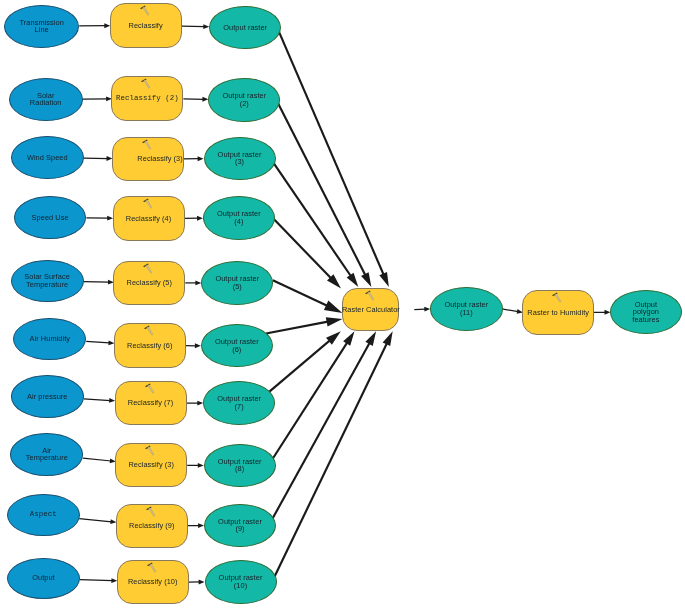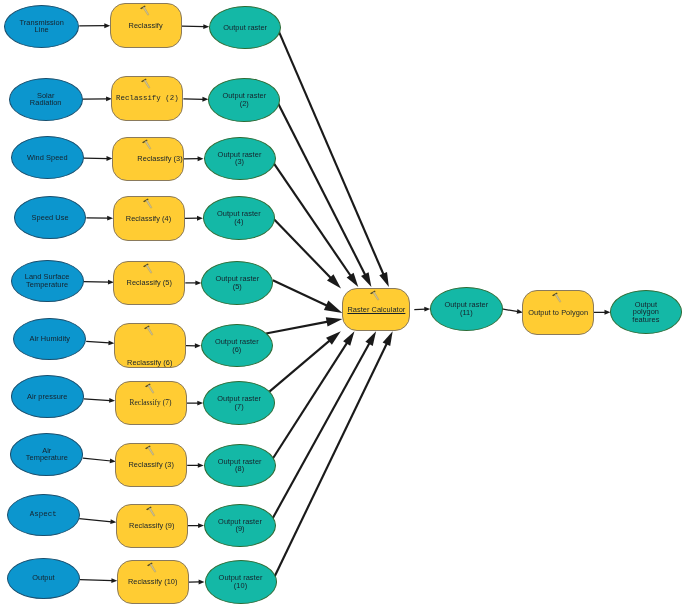--- a/index.html
+++ b/index.html
@@ -206,52 +206,52 @@
             <path d="M7.4 1.4 L8.1 2.6 L3.6 5.2 L2.6 4.2 Z" fill="#4e4722"></path>
             <path d="M5.3 3.6 L6.9 2.9 L11.4 10.5 L10.3 11.2 Z" fill="#cdc299" stroke="#9c8f62" stroke-width="0.4" stroke-linejoin="round"></path>
           </svg></span>
         <span class="lbl">Reclassify (4)</span>
       </div>
       <div class="node ellipse outp" style="left: 202.9px; top: 196.3px; width: 72px; height: 43.4px;">
         <span class="lbl">Output raster
 (4)</span>
       </div>
       <div class="node ellipse inp" style="left: 10.65px; top: 259.7px; width: 72.9px; height: 42.4px;">
-        <span class="lbl">Land Surface
+        <span class="lbl">Solar Surface
 Temperature</span>
       </div>
       <div class="node tool" style="left: 113.3px; top: 260.6px; width: 72px; height: 44.6px;">
         <span class="hammer"><svg viewBox="0 0 13 13" width="13" height="13">
             <path d="M7.4 1.4 L8.1 2.6 L3.6 5.2 L2.6 4.2 Z" fill="#4e4722"></path>
             <path d="M5.3 3.6 L6.9 2.9 L11.4 10.5 L10.3 11.2 Z" fill="#cdc299" stroke="#9c8f62" stroke-width="0.4" stroke-linejoin="round"></path>
           </svg></span>
         <span class="lbl">Reclassify (5)</span>
       </div>
       <div class="node ellipse outp" style="left: 201.3px; top: 261.2px; width: 72px; height: 43.4px;">
         <span class="lbl">Output raster
 (5)</span>
       </div>
       <div class="node ellipse inp" style="left: 13.15px; top: 317.6px; width: 73.3px; height: 42.4px;">
         <span class="lbl">Air Humidity</span>
       </div>
-      <div class="node tool" style="left: 113.8px; top: 323.4px; width: 72px; height: 44.6px; align-items: flex-end;">
+      <div class="node tool" style="left: 113.8px; top: 323.4px; width: 72px; height: 44.6px;">
         <span class="hammer"><svg viewBox="0 0 13 13" width="13" height="13">
             <path d="M7.4 1.4 L8.1 2.6 L3.6 5.2 L2.6 4.2 Z" fill="#4e4722"></path>
             <path d="M5.3 3.6 L6.9 2.9 L11.4 10.5 L10.3 11.2 Z" fill="#cdc299" stroke="#9c8f62" stroke-width="0.4" stroke-linejoin="round"></path>
           </svg></span>
         <span class="lbl">Reclassify (6)</span>
       </div>
       <div class="node ellipse outp" style="left: 200.8px; top: 324.1px; width: 72px; height: 43.4px;">
         <span class="lbl">Output raster
 (6)</span>
       </div>
       <div class="node ellipse inp" style="left: 10.65px; top: 375.3px; width: 73.3px; height: 42.4px;">
         <span class="lbl">Air pressure</span>
       </div>
-      <div class="node tool" style="left: 114.5px; top: 380.8px; width: 72px; height: 44.6px; font-family: Liberation Serif, serif;">
+      <div class="node tool" style="left: 114.5px; top: 380.8px; width: 72px; height: 44.6px;">
         <span class="hammer"><svg viewBox="0 0 13 13" width="13" height="13">
             <path d="M7.4 1.4 L8.1 2.6 L3.6 5.2 L2.6 4.2 Z" fill="#4e4722"></path>
             <path d="M5.3 3.6 L6.9 2.9 L11.4 10.5 L10.3 11.2 Z" fill="#cdc299" stroke="#9c8f62" stroke-width="0.4" stroke-linejoin="round"></path>
           </svg></span>
         <span class="lbl">Reclassify (7)</span>
       </div>
       <div class="node ellipse outp" style="left: 203.2px; top: 381.3px; width: 72px; height: 43.4px;">
         <span class="lbl">Output raster
 (7)</span>
       </div>
@@ -291,37 +291,37 @@
         <span class="hammer"><svg viewBox="0 0 13 13" width="13" height="13">
             <path d="M7.4 1.4 L8.1 2.6 L3.6 5.2 L2.6 4.2 Z" fill="#4e4722"></path>
             <path d="M5.3 3.6 L6.9 2.9 L11.4 10.5 L10.3 11.2 Z" fill="#cdc299" stroke="#9c8f62" stroke-width="0.4" stroke-linejoin="round"></path>
           </svg></span>
         <span class="lbl">Reclassify (10)</span>
       </div>
       <div class="node ellipse outp" style="left: 204.5px; top: 560.2px; width: 72px; height: 43.4px;">
         <span class="lbl">Output raster
 (10)</span>
       </div>
-      <div class="node tool" style="left: 342.4px; top: 287.6px; width: 68px; height: 43.9px; text-decoration: underline;">
+      <div class="node tool" style="left: 342.4px; top: 287.6px; width: 57px; height: 43.9px;">
         <span class="hammer"><svg viewBox="0 0 13 13" width="13" height="13">
             <path d="M7.4 1.4 L8.1 2.6 L3.6 5.2 L2.6 4.2 Z" fill="#4e4722"></path>
             <path d="M5.3 3.6 L6.9 2.9 L11.4 10.5 L10.3 11.2 Z" fill="#cdc299" stroke="#9c8f62" stroke-width="0.4" stroke-linejoin="round"></path>
           </svg></span>
         <span class="lbl">Raster Calculator</span>
       </div>
       <div class="node ellipse outp" style="left: 429.75px; top: 287.05px; width: 73.1px; height: 43.7px;">
         <span class="lbl">Output raster
 (11)</span>
       </div>
       <div class="node tool" style="left: 522.4px; top: 289.8px; width: 71.6px; height: 45.3px;">
         <span class="hammer"><svg viewBox="0 0 13 13" width="13" height="13">
             <path d="M7.4 1.4 L8.1 2.6 L3.6 5.2 L2.6 4.2 Z" fill="#4e4722"></path>
             <path d="M5.3 3.6 L6.9 2.9 L11.4 10.5 L10.3 11.2 Z" fill="#cdc299" stroke="#9c8f62" stroke-width="0.4" stroke-linejoin="round"></path>
           </svg></span>
-        <span class="lbl">Output to Polygon</span>
+        <span class="lbl">Raster to Humidity</span>
       </div>
       <div class="node ellipse outp" style="left: 609.9px; top: 290.45px; width: 72px; height: 43.5px;">
         <span class="lbl">Output
 polygon
 features</span>
       </div>
     </div>
 </div>
 
 </body></html>

